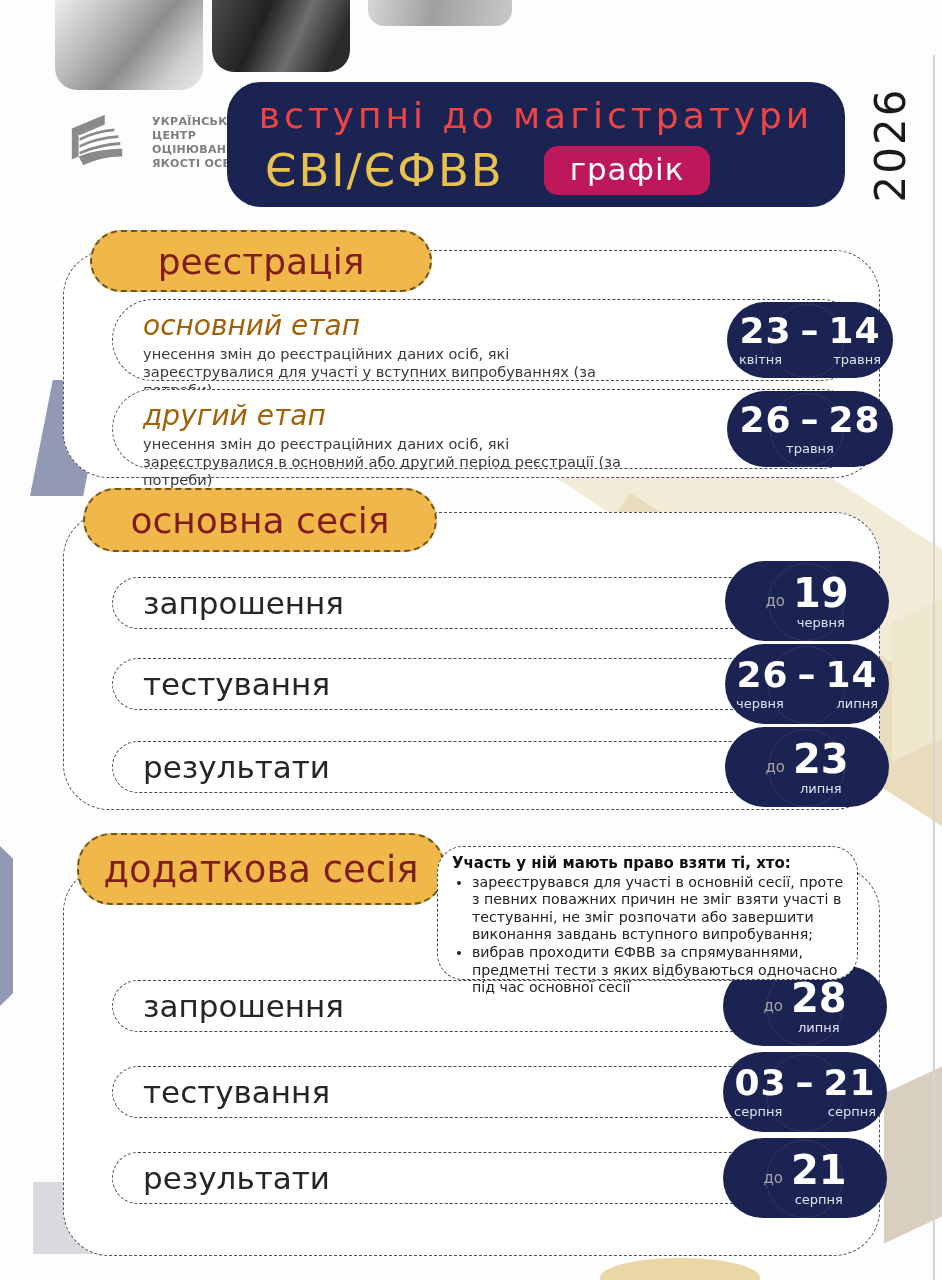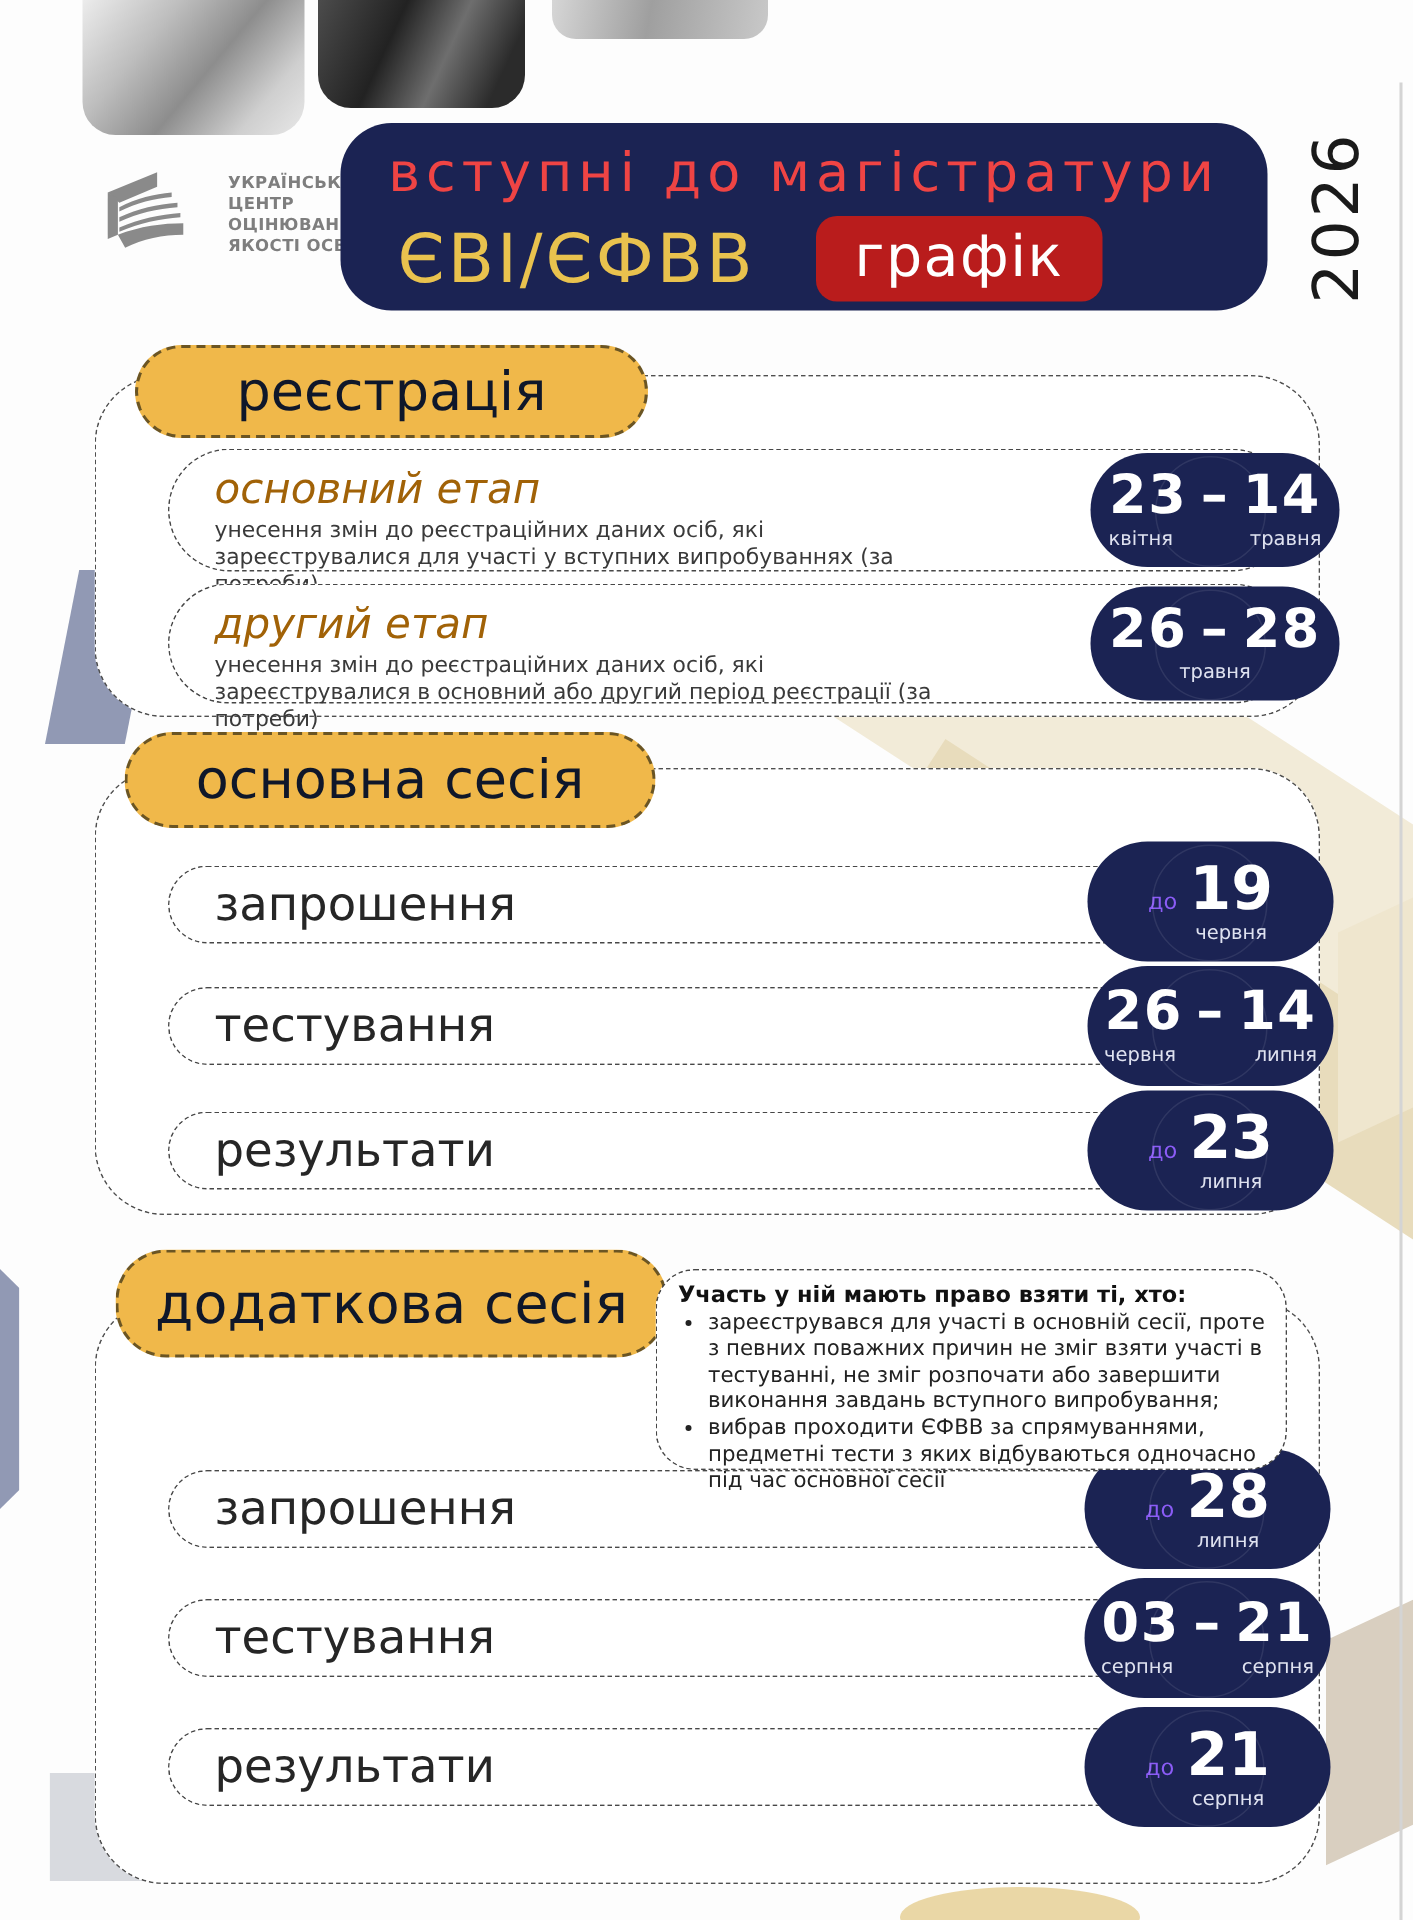--- a/index.html
+++ b/index.html
@@ -23,53 +23,53 @@
   .logo{left:66px;top:108px;display:flex;align-items:center;z-index:3;}
   .logo-text{margin-left:24px;font-size:11px;font-weight:bold;color:#7e7e7e;
              line-height:1.28;letter-spacing:.3px;}
 
   
   .hdr{left:227px;top:82px;width:618px;height:125px;background:#1b2353;border-radius:34px;
        z-index:3;box-sizing:border-box;padding-top:13px;}
   .hdr-sub{text-align:center;font-size:36px;letter-spacing:4px;color:#ef4444;}
   .hdr-row{display:flex;align-items:center;padding-left:38px;margin-top:8px;}
   .hdr-title{font-size:45px;letter-spacing:2px;color:#e9c24e;font-weight:500;}
-  .hdr-badge{margin-left:40px;background:#b91c1c;border-radius:14px;padding:5px 26px 8px 26px;
-             font-size:38px;color:#ffffff;letter-spacing:1px;}
+  .hdr-badge{margin-left:40px;background:#be185d;border-radius:14px;padding:5px 26px 8px 26px;
+             font-size:31px;color:#ffffff;letter-spacing:1px;}
   .year{left:840px;top:92px;width:100px;height:106px;display:flex;align-items:center;
         justify-content:center;transform:rotate(-90deg);font-size:42px;color:#1a1a1a;
         letter-spacing:2px;z-index:3;}
 
   
   .container{position:absolute;background:#ffffff;border:1.6px dashed #4f4f4f;
              border-radius:46px;z-index:1;box-sizing:border-box;}
   .pill{position:absolute;background:#f0b84a;border:2px dashed #6b5523;border-radius:34px;
         display:flex;align-items:center;justify-content:center;z-index:6;
-        font-size:36px;color:#0f172a;box-sizing:border-box;}
+        font-size:36px;color:#7f1d1d;box-sizing:border-box;}
   .row{position:absolute;background:#ffffff;border:1.6px dashed #474747;z-index:4;
        box-sizing:border-box;}
   .row-big{height:82px;border-radius:41px;padding:9px 0 0 30px;}
   .row-big .rb-title{font-size:28px;color:#a16207;font-style:italic;}
   .row-big .rb-desc{margin-top:3px;width:500px;font-size:14.6px;line-height:1.22;color:#3a3a3a;}
   .row-slim{height:52px;border-radius:27px;display:flex;align-items:center;padding-left:30px;
             font-size:31px;color:#262626;}
 
   
   .badge{position:absolute;background:#1b2353;border-radius:999px;color:#ffffff;z-index:5;
          display:flex;flex-direction:column;align-items:center;justify-content:center;
          box-sizing:border-box;overflow:hidden;}
   .badge::before{content:'';position:absolute;left:26%;top:3%;height:94%;aspect-ratio:1/1;
          border-radius:50%;border:1.5px solid rgba(255,255,255,.09);}
   .badge .nums{display:flex;align-items:center;font-size:36px;font-weight:bold;letter-spacing:1px;line-height:1;}
   .badge .dash{margin:0 9px;font-weight:bold;}
   .badge .mos{display:flex;width:142px;justify-content:space-between;font-size:13px;
               color:#dfe2f0;margin-top:3px;gap:16px;}
   .badge .mos.center{justify-content:center;}
   .badge.single{flex-direction:row;}
-  .badge .pre{font-size:15px;color:#8b5cf6;margin-top:0;}
+  .badge .pre{font-size:15px;color:#a3a3a3;margin-top:0;}
   .badge .dw{display:flex;flex-direction:column;align-items:center;margin-left:8px;}
   .badge .day{font-size:40px;font-weight:bold;line-height:1;}
   .badge .mo{font-size:13px;color:#dfe2f0;margin-top:2px;}
 
   
   .note{left:437px;top:846px;width:421px;height:134px;border:1.6px dashed #474747;
         border-radius:26px;z-index:6;background:#fff;box-sizing:border-box;
         padding:7px 12px 0 14px;}
   .note-title{font-size:15px;font-weight:bold;color:#111;}
   .note ul{margin:2px 0 0 0;padding-left:20px;font-size:14.2px;line-height:1.22;color:#222;}

